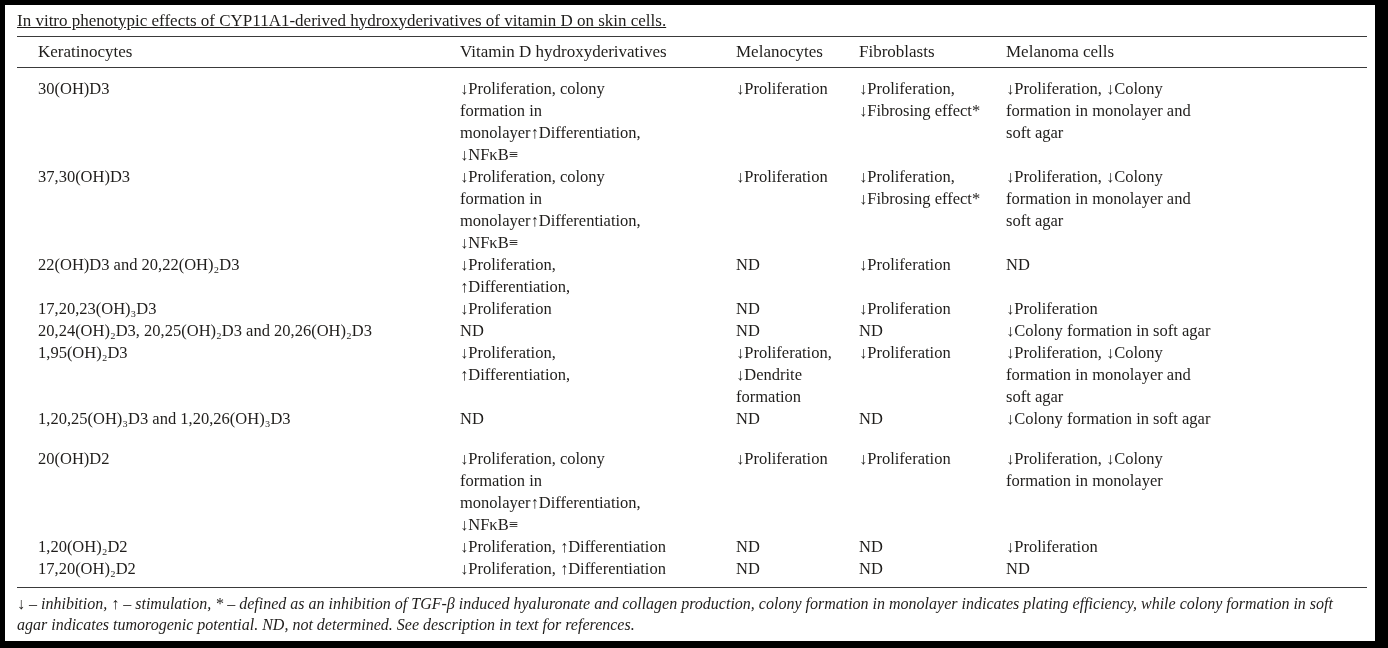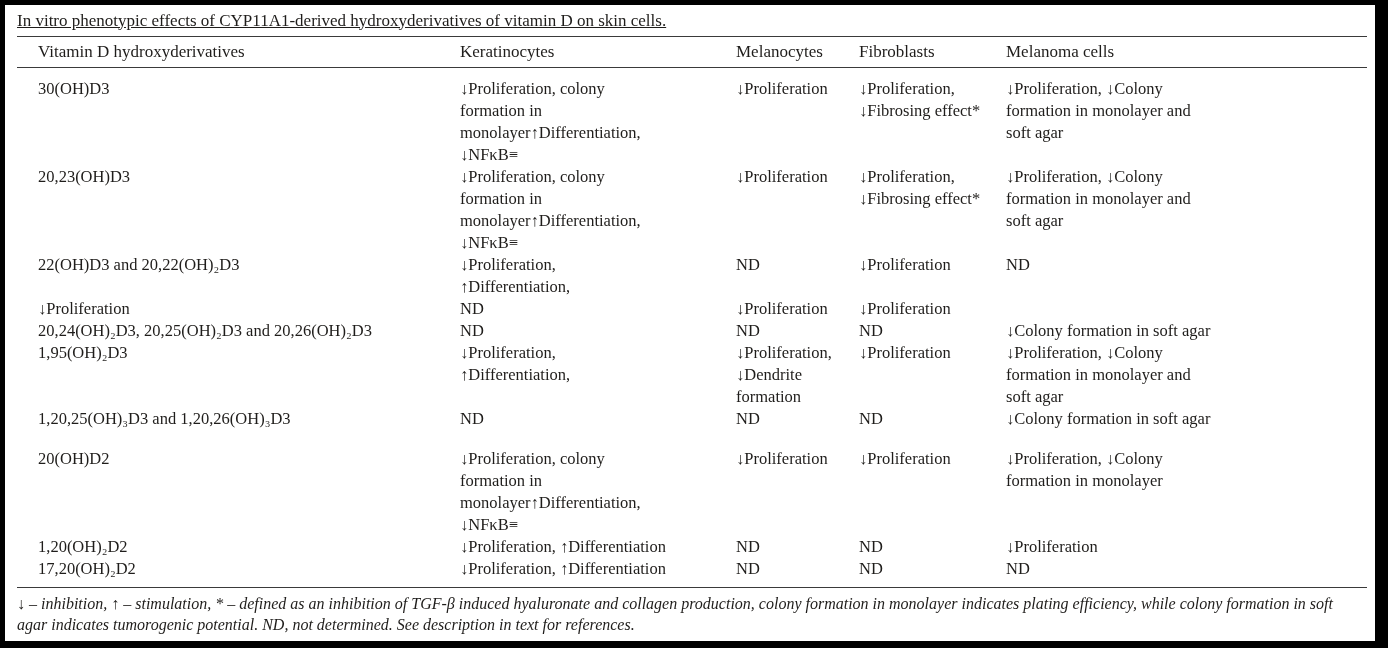--- a/index.html
+++ b/index.html
@@ -61,22 +61,22 @@
   }
 </style>
 </head>
 <body>
 
 <div class="frame">
 
   <div class="title-bar">In vitro phenotypic effects of CYP11A1-derived hydroxyderivatives of vitamin D on skin cells.</div>
 
   <div class="col-header">
+    <div class="hcell">Keratinocytes</div>
     <div class="hcell">Vitamin D hydroxyderivatives</div>
-    <div class="hcell">Keratinocytes</div>
     <div class="hcell">Melanocytes</div>
     <div class="hcell">Fibroblasts</div>
     <div class="hcell">Melanoma cells</div>
   </div>
 
   <div class="tbody">
   <div class="row">
     <div class="cell">30(OH)D3</div>
     <div class="cell">↓Proliferation, colony
 formation in
@@ -84,21 +84,21 @@
 ↓NFκB≡</div>
     <div class="cell">↓Proliferation</div>
     <div class="cell">↓Proliferation,
 ↓Fibrosing effect*</div>
     <div class="cell">↓Proliferation, ↓Colony
 formation in monolayer and
 soft agar</div>
   </div>
 
   <div class="row">
-    <div class="cell">20,23(OH)D3</div>
+    <div class="cell">37,30(OH)D3</div>
     <div class="cell">↓Proliferation, colony
 formation in
 monolayer↑Differentiation,
 ↓NFκB≡</div>
     <div class="cell">↓Proliferation</div>
     <div class="cell">↓Proliferation,
 ↓Fibrosing effect*</div>
     <div class="cell">↓Proliferation, ↓Colony
 formation in monolayer and
 soft agar</div>
@@ -107,20 +107,21 @@
   <div class="row">
     <div class="cell">22(OH)D3 and 20,22(OH)₂D3</div>
     <div class="cell">↓Proliferation,
 ↑Differentiation,</div>
     <div class="cell">ND</div>
     <div class="cell">↓Proliferation</div>
     <div class="cell">ND</div>
   </div>
 
   <div class="row">
+    <div class="cell">17,20,23(OH)₃D3</div>
     <div class="cell">↓Proliferation</div>
     <div class="cell">ND</div>
     <div class="cell">↓Proliferation</div>
     <div class="cell">↓Proliferation</div>
   </div>
 
   <div class="row">
     <div class="cell">20,24(OH)₂D3, 20,25(OH)₂D3 and 20,26(OH)₂D3</div>
     <div class="cell">ND</div>
     <div class="cell">ND</div>

